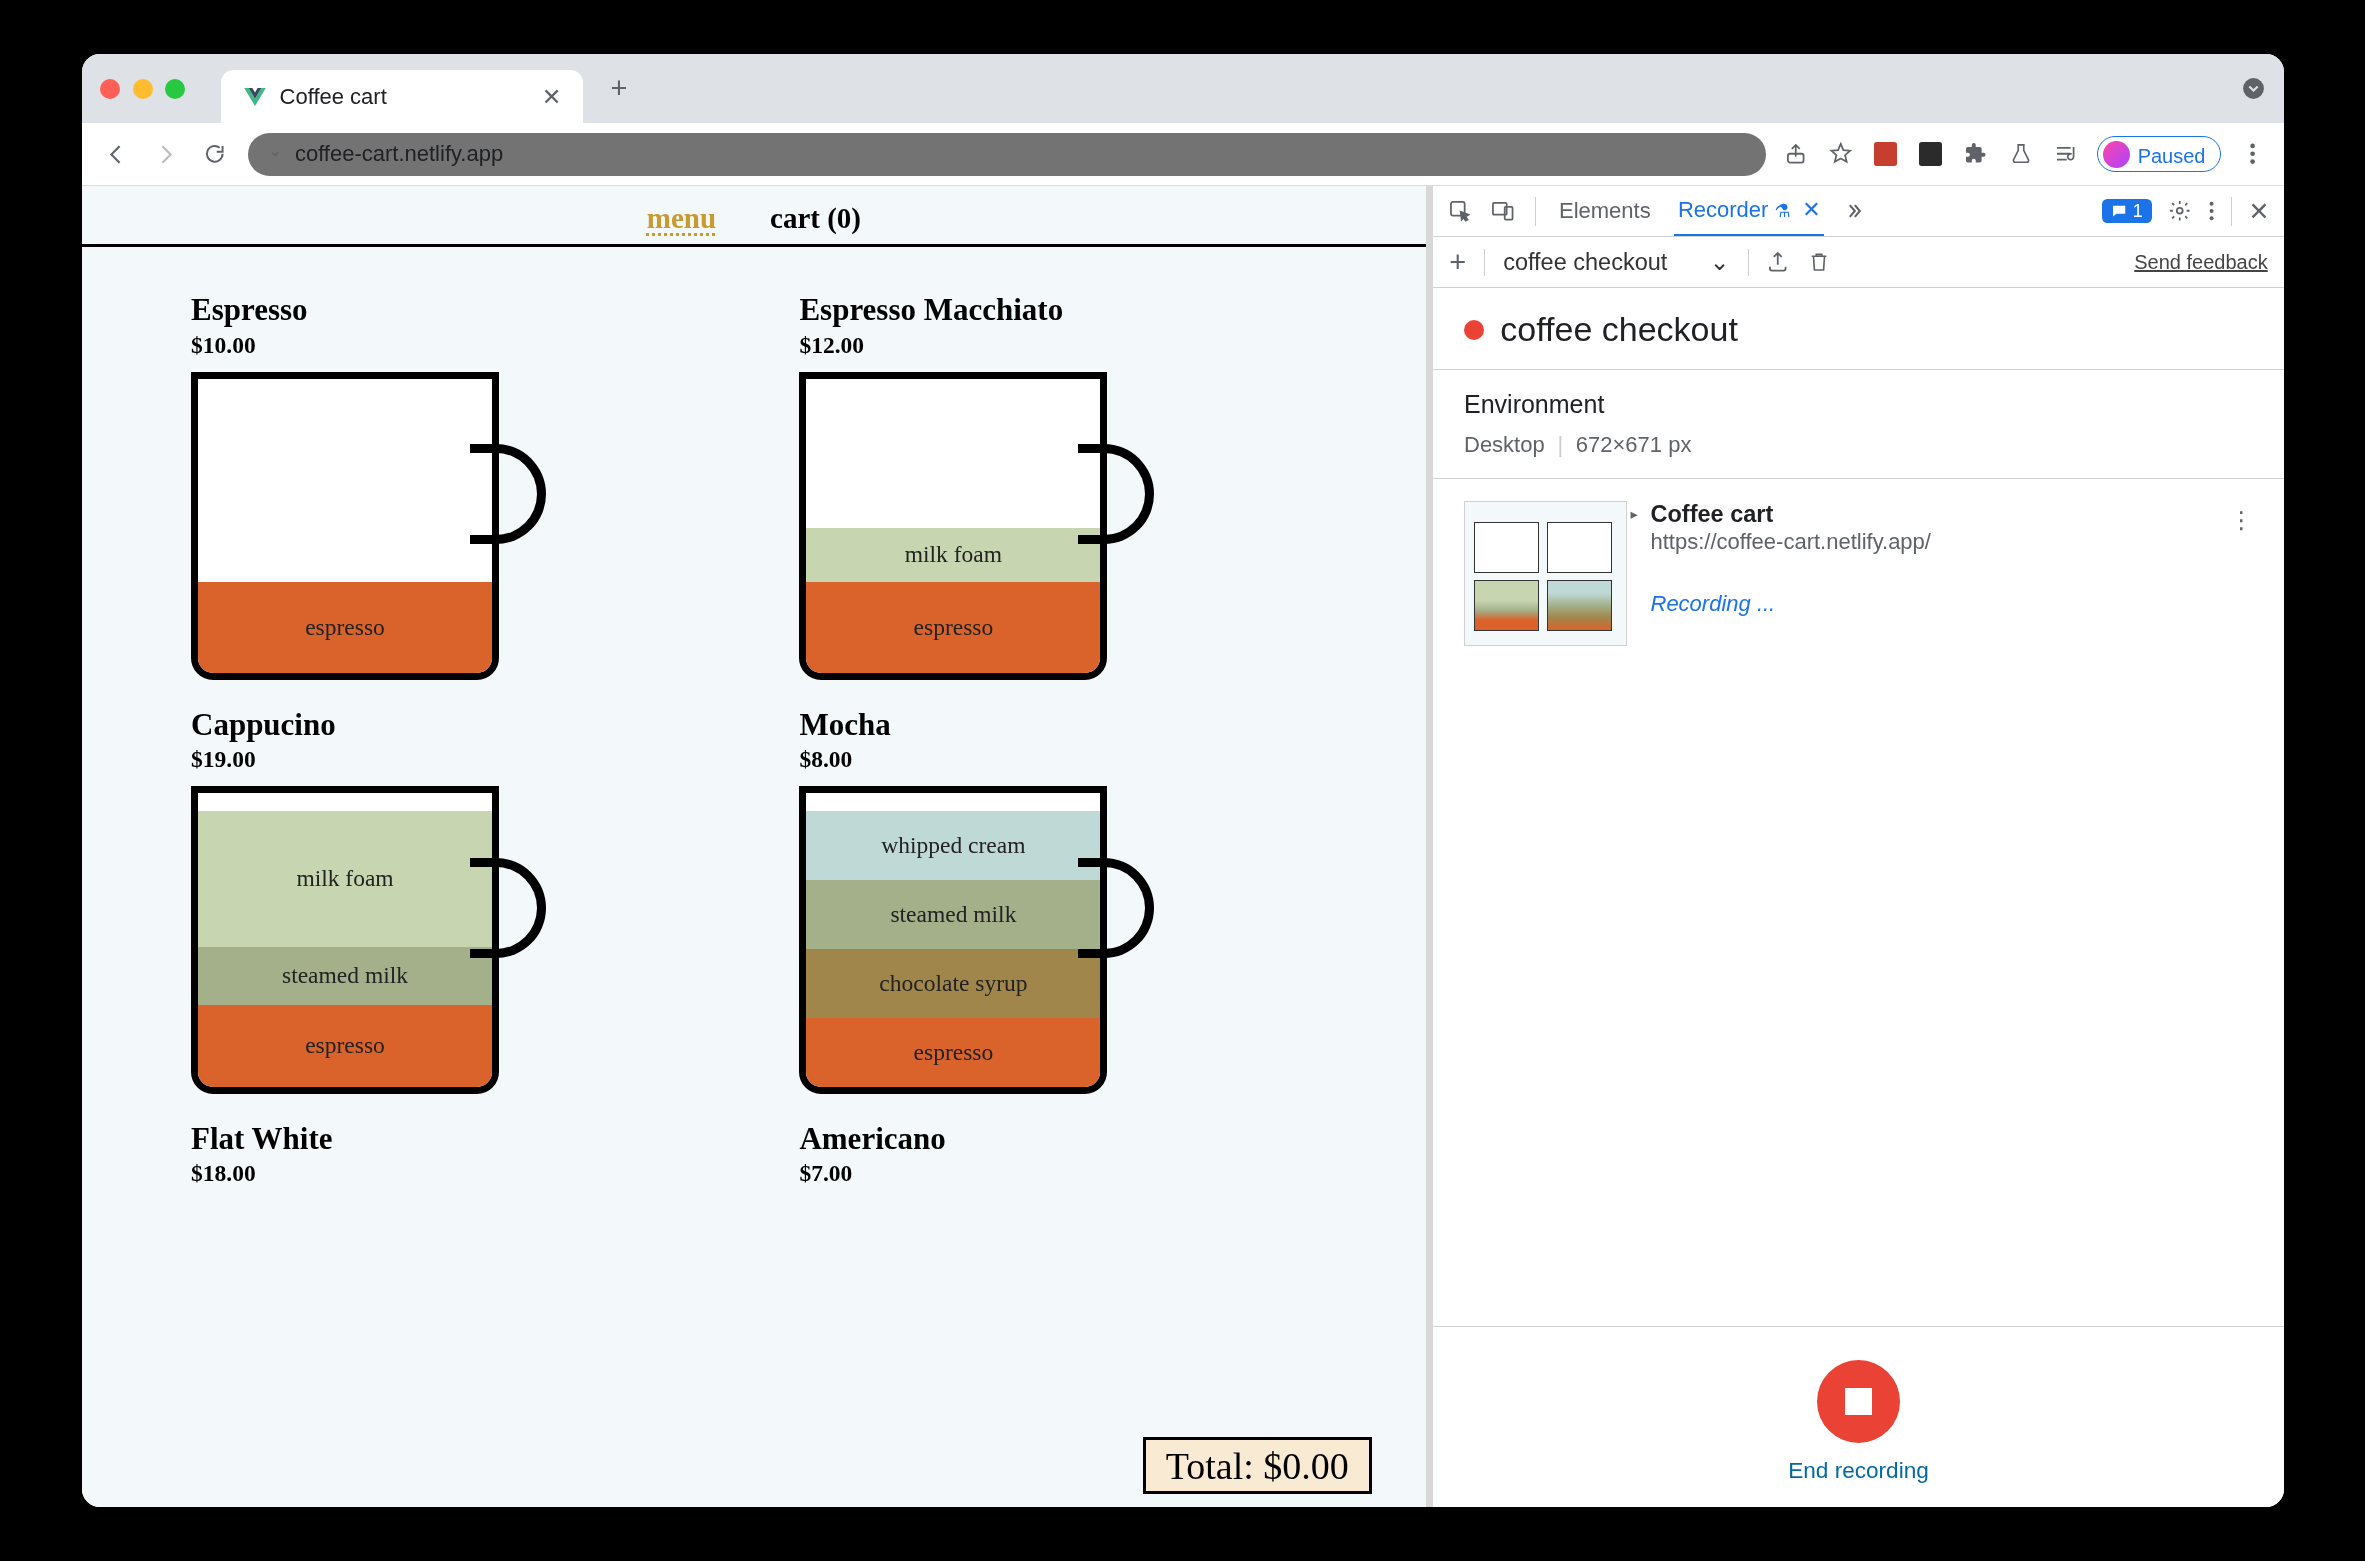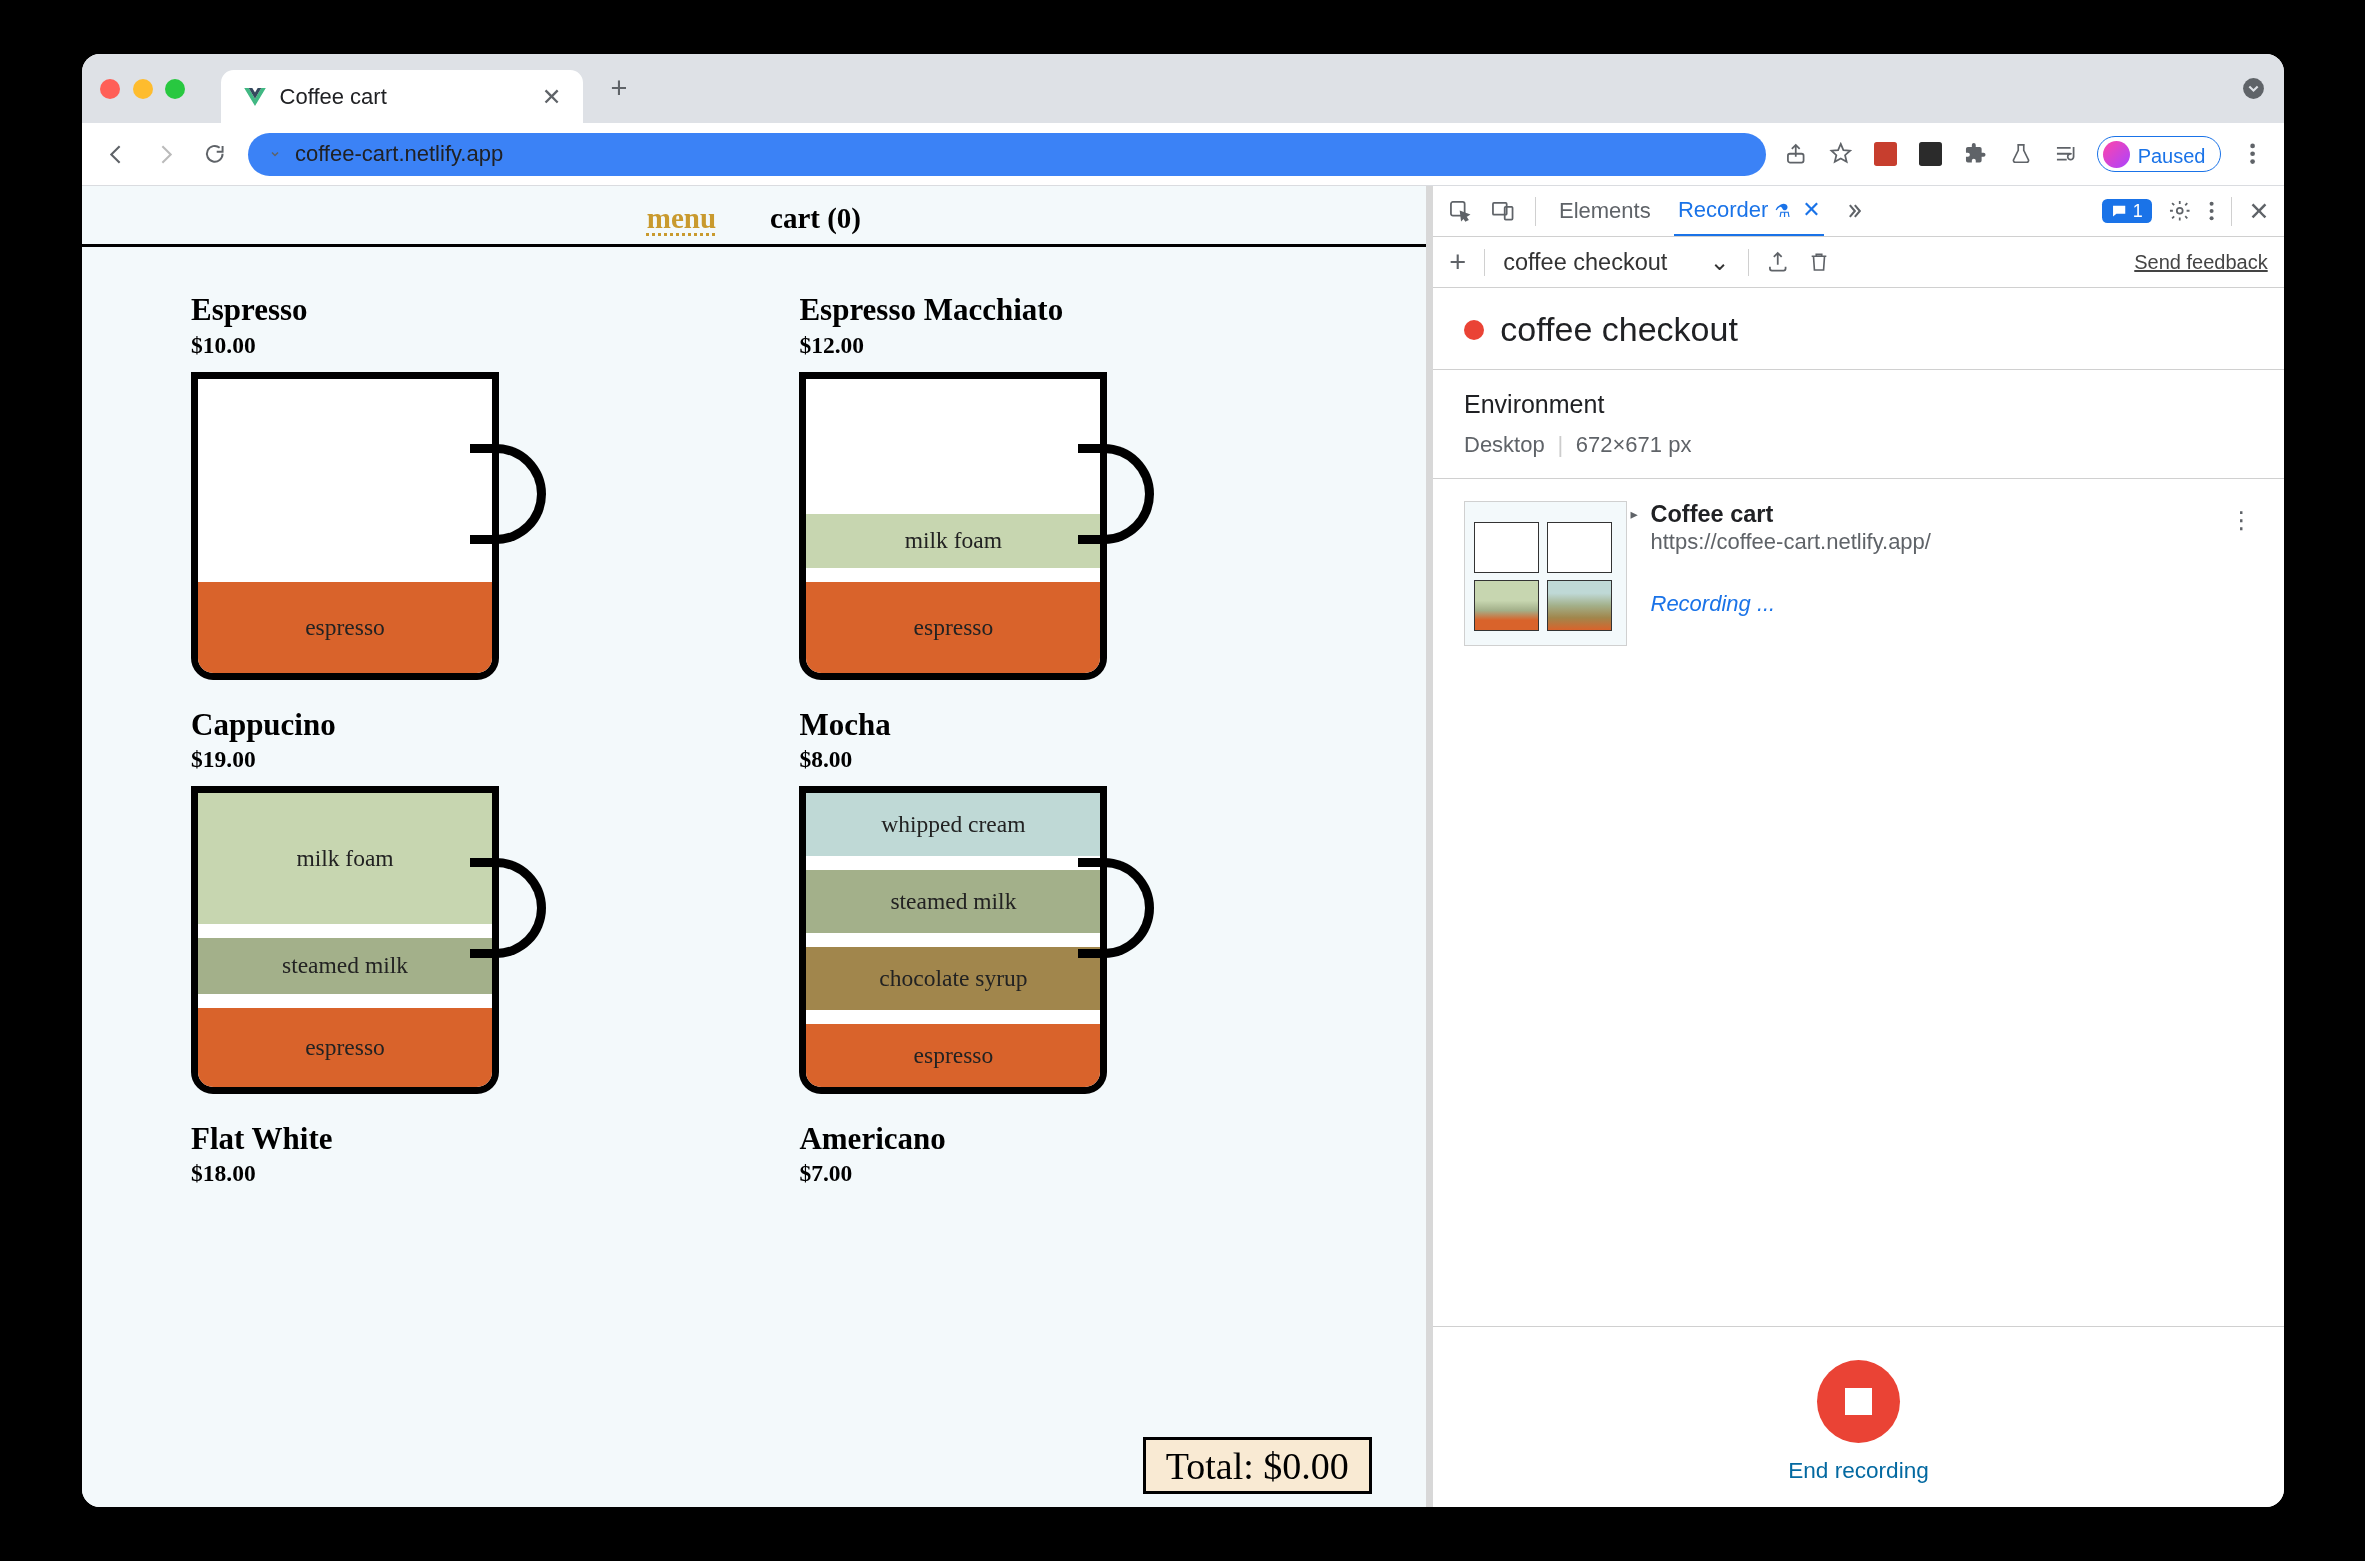--- a/index.html
+++ b/index.html
@@ -63,21 +63,21 @@
 }
 .nav-icon {
   width: 33px; height: 33px;
   display: flex; align-items: center; justify-content: center;
   color: #5f6368;
 }
 .nav-icon.disabled { color: #bbb; }
 .omnibox {
   flex: 1;
   height: 43px;
-  background: #3b82f6;
+  background: #737373;
   border-radius: 22px;
   display: flex;
   align-items: center;
   padding: 0 18px;
   gap: 11px;
   font-size: 22px;
   color: #202124;
 }
 .addr-right { display: flex; align-items: center; gap: 18px; }
 .ext-icon { width: 27px; height: 27px; display:flex; align-items:center; justify-content:center; }
@@ -131,21 +131,20 @@
   position: absolute;
   left: 0; top: 0;
   width: 308px; height: 308px;
   border: 7.2px solid #000;
   border-radius: 0 0 22px 22px;
   background: #fff;
   overflow: hidden;
   display: flex;
   flex-direction: column;
   justify-content: flex-end;
-  gap: 14px;
 }
 .handle {
   position: absolute;
   right: -11px; top: 72px;
   width: 76px; height: 100px;
   border: 9px solid #000;
   border-left: none;
   border-radius: 0 54px 54px 0;
 }
 .layer {

